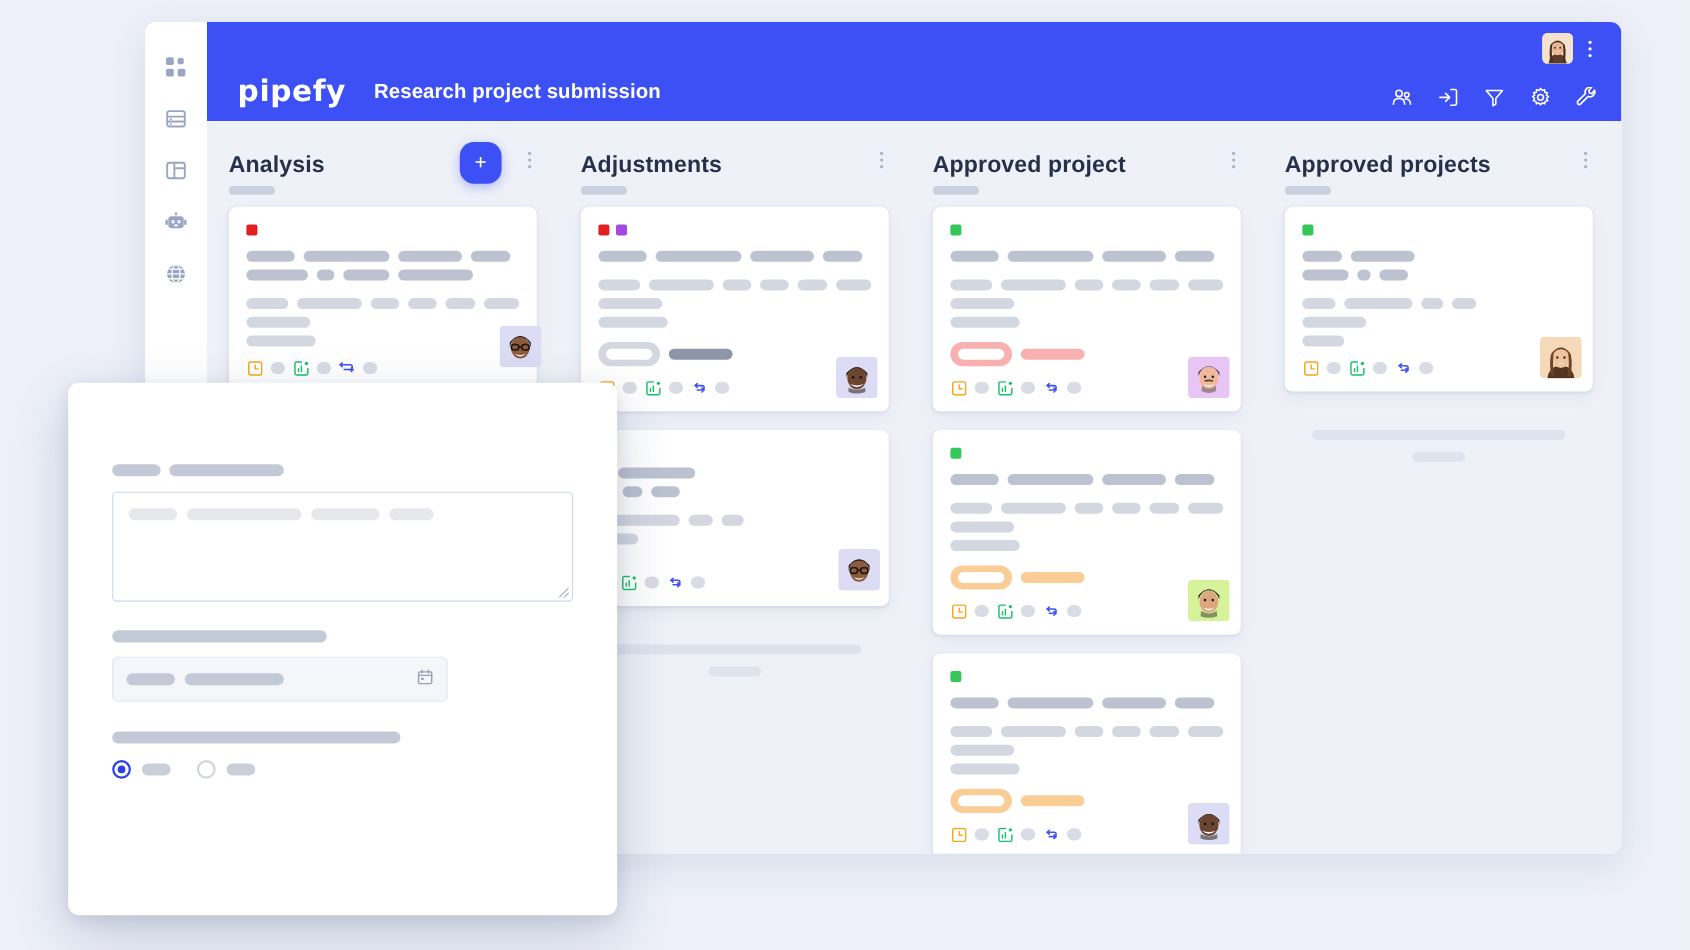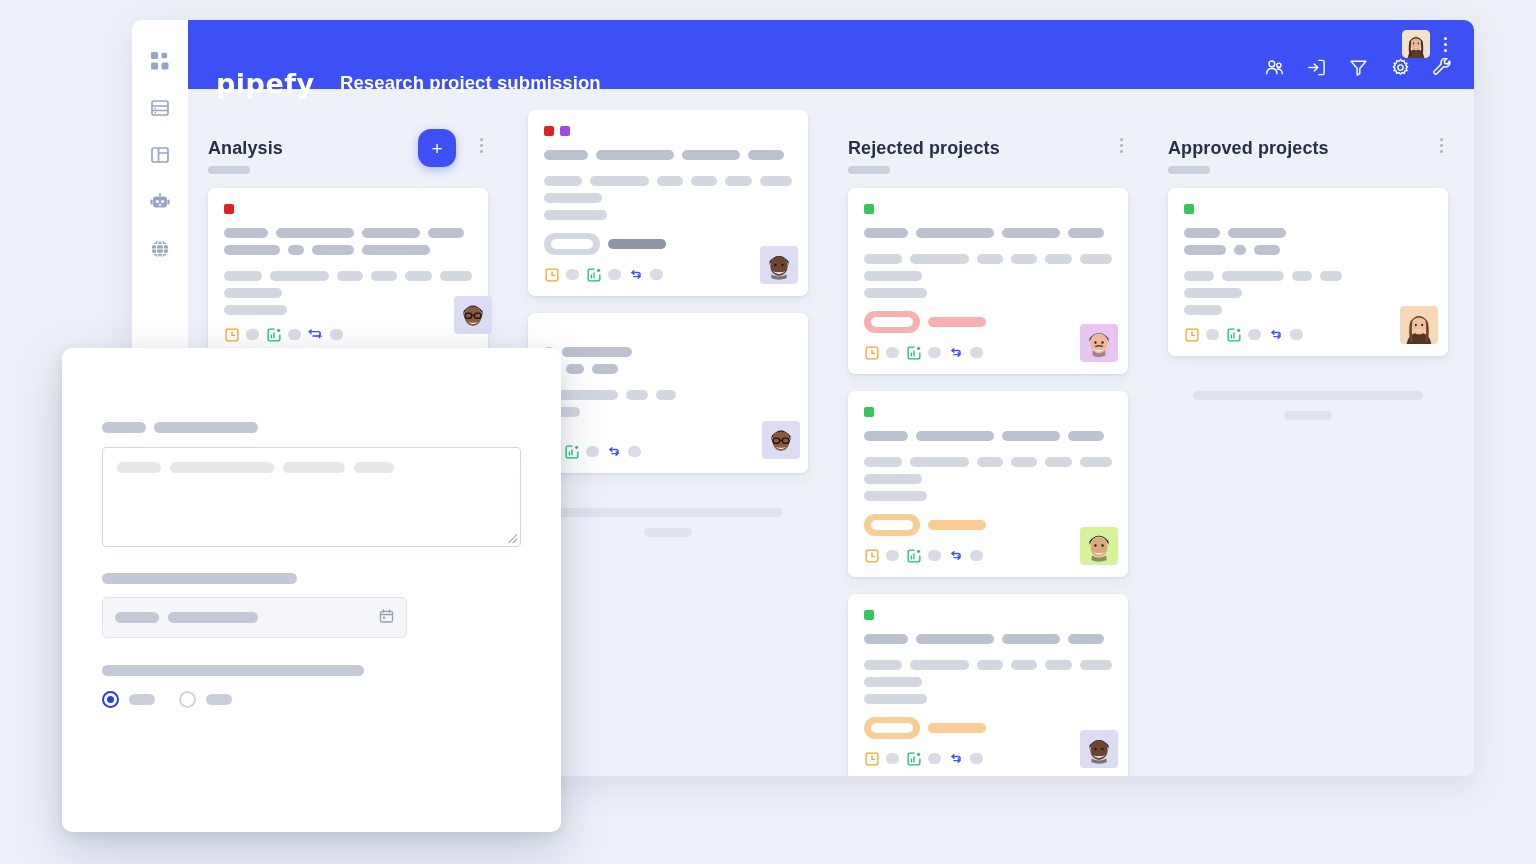--- a/index.html
+++ b/index.html
@@ -37,21 +37,21 @@
     display: flex; align-items: center; justify-content: center;
     color: #9aa5c4;
   }
   .rail-ico svg { display:block; }
 
   
   .main { flex: 1 1 auto; position: relative; background:#eef1f8; min-width:0; }
 
   
   .topbar {
-    height: 69px;
+    height: 90px;
     background: #3c50f5;
     position: relative;
     padding: 0 20px 0 28px;
   }
   .brand {
     position:absolute; left:28px; top:50px;
     font-size: 27px; font-weight: 700; color:#fff;
     letter-spacing: .5px;
     font-family: "DejaVu Sans", sans-serif;
     line-height:1;
@@ -86,21 +86,21 @@
     display:flex; gap:0; padding: 0;
     background:#eef1f8;
     overflow:hidden;
   }
   .column {
     width: 320px; flex:0 0 320px;
     padding: 0 0 0 0;
     position:relative;
   }
   .col-head { padding: 28px 20px 0 20px; position:relative; height:78px; }
-  .col-title { font-size:18px; font-weight:700; color:#263149; letter-spacing:.1px; }
+  .col-title { font-size:21px; font-weight:700; color:#263149; letter-spacing:.1px; }
   .col-sub {
     margin-top:7px; width:42px; height:8px; border-radius:4px; background:#c9d0de;
   }
   .col-add {
     position:absolute; right:52px; top:19px;
     width:38px; height:38px;
     background:#3c50f5;
     border-radius:46% / 46%;
     border-radius: 13px;
     display:flex; align-items:center; justify-content:center;
@@ -419,20 +419,29 @@
                 <path d="M14.5 27 Q20 32 25.5 27 Q20 29.5 14.5 27 Z" fill="#ffffff"></path>
               </svg>
             </div>
           </article>
 
           <article class="card" style="height:120px"></article>
         </div>
       </section>
 
       <section class="column">
+        <div class="col-head">
+          <div class="col-title">Adjustments</div>
+          <div class="col-sub"></div>
+          <div class="col-kebab">
+            <i></i>
+              <i></i>
+              <i></i>
+          </div>
+        </div>
         <div class="col-body">
 
           <article class="card">
             <div class="card-dots">
               <span class="cdot" style="background:#e02020"></span>
               <span class="cdot" style="background:#a54ae0"></span>
             </div>
             <div class="row">
               <span class="ln" style="width:44px"></span>
                 <span class="ln" style="width:78px"></span>
@@ -554,21 +563,21 @@
 
           <div class="ghost-wrap">
             <div class="ghost" style="width:230px"></div>
             <div class="ghost" style="width:48px"></div>
           </div>
         </div>
       </section>
 
       <section class="column">
         <div class="col-head">
-          <div class="col-title">Rejected projects</div>
+          <div class="col-title">Approved project</div>
           <div class="col-sub"></div>
           <div class="col-kebab">
             <i></i>
               <i></i>
               <i></i>
           </div>
         </div>
         <div class="col-body">
 
           <article class="card">

